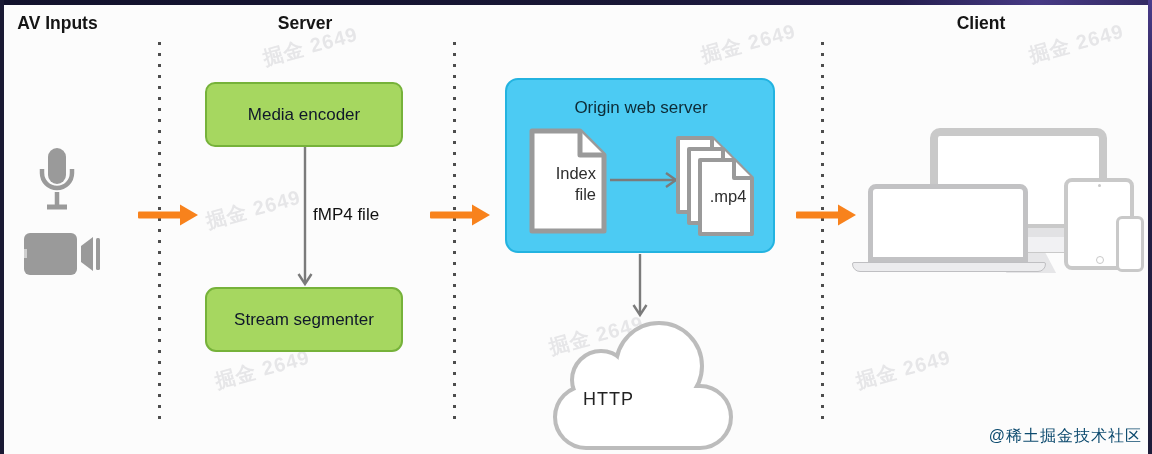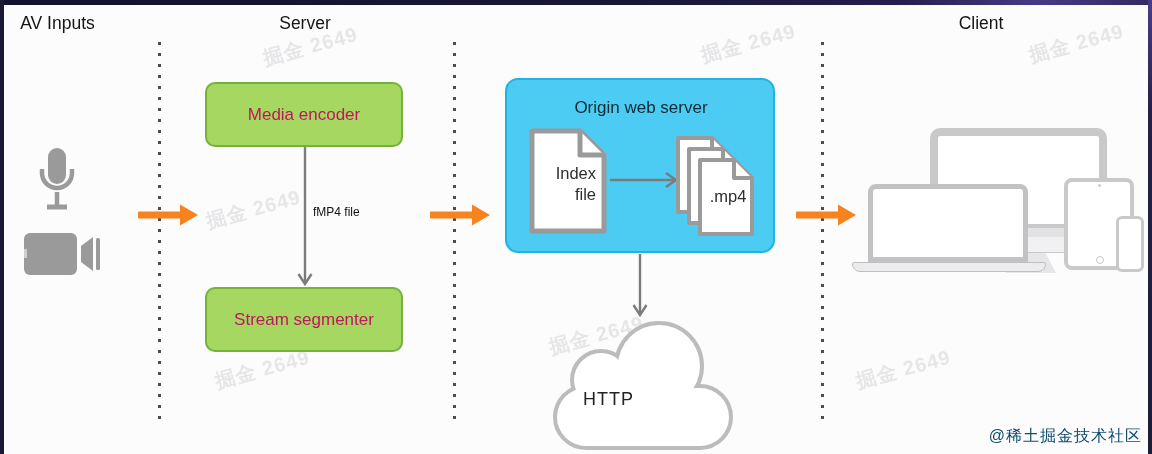--- a/index.html
+++ b/index.html
@@ -8,39 +8,39 @@
     background:#fcfcfc;
     font-family:"Liberation Sans","DejaVu Sans",sans-serif;
   }
   
   .frame-top{position:absolute;left:0;top:0;width:1152px;height:5px;z-index:30;
     background:linear-gradient(90deg,#12122c 0%,#191736 55%,#241e4e 78%,#473a85 90%,#332a63 100%);}
   .frame-left{position:absolute;left:0;top:0;width:4px;height:454px;z-index:30;background:#1a1a34;}
   .frame-right{position:absolute;right:0;top:0;width:4px;height:454px;z-index:30;
     background:linear-gradient(180deg,#4a3c8c 0%,#242048 25%,#1d1d3a 100%);}
 
-  .col-header{position:absolute;top:13px;font-size:17.5px;font-weight:400;color:#151515;text-align:center;}
+  .col-header{position:absolute;top:13px;font-size:17.5px;font-weight:700;color:#151515;text-align:center;}
   .dotted-sep{position:absolute;top:38px;height:384px;width:3px;
     background-image:radial-gradient(circle,#4d4d4d 1.5px,transparent 1.6px);
     background-size:3px 11px;background-repeat:repeat-y;background-position:center top;}
 
   .green-box{position:absolute;left:205px;width:198px;height:65px;
     background:var(--box-green,#a6d760);border:2px solid var(--box-green-border,#76b23a);
     border-radius:10px;display:flex;align-items:center;justify-content:center;
-    font-size:17px;color:#be185d;box-sizing:border-box;}
+    font-size:17px;color:#0f172a;box-sizing:border-box;}
   .blue-box{position:absolute;left:505px;top:78px;width:270px;height:175px;
     background:var(--box-blue,#4ccbf3);border:2px solid var(--box-blue-border,#23b3e0);
     border-radius:13px;box-sizing:border-box;}
   .blue-box-title{position:absolute;left:505px;top:98px;width:272px;text-align:center;
     font-size:17px;color:#0d2b36;}
 
   .doc-label{position:absolute;text-align:center;font-size:16.5px;color:#2e2e2e;line-height:21px;}
   .cloud-label{position:absolute;left:583px;top:389px;width:114px;text-align:left;
     font-size:18px;letter-spacing:1px;color:#222222;}
-  .flow-label{position:absolute;left:313px;top:205px;font-size:12px;color:#111111;}
+  .flow-label{position:absolute;left:313px;top:205px;font-size:17px;color:#111111;}
 
   .orange{fill:var(--arrow-orange,#f8821c);}
   .gline{stroke:#7b7b7b;stroke-width:2.4;fill:none;}
   .gdoc{stroke:#9a9a9a;fill:#ffffff;stroke-linejoin:round;}
   .cloudstroke{stroke:#bcbcbc;stroke-width:8;fill:#ffffff;}
   .cloudfill{fill:#ffffff;stroke:none;}
   .micfill{fill:#9a9a9a;}
   .micline{stroke:#9a9a9a;fill:none;}
 
   
@@ -115,21 +115,21 @@
   </svg>
 
   <div class="green-box" style="top:82px;">
     <span>Media encoder</span>
   </div>
   <svg class="abs" style="left:297px;top:147px;" width="16" height="140" viewBox="0 0 16 140">
     <line class="gline" x1="8" y1="0" x2="8" y2="136"></line>
     <polyline class="gline" points="1.5,127 8,137 14.5,127"></polyline>
   </svg>
   <div class="flow-label">fMP4 file</div>
-  <div class="green-box" style="top:287px;">
+  <div class="green-box" style="top:287px;border-radius:11px;">
     <span>Stream segmenter</span>
   </div>
 
   <div class="blue-box"></div>
   <div class="blue-box-title">Origin web server</div>
 
   <svg class="abs" style="left:528px;top:128px;" width="80" height="106" viewBox="0 0 80 106">
     <path class="gdoc" d="M4 3 H52 L76 27 V103 H4 Z" stroke-width="5"></path>
     <path class="gdoc" d="M52 3 V27 H76" stroke-width="5" fill="none"></path>
   </svg>

